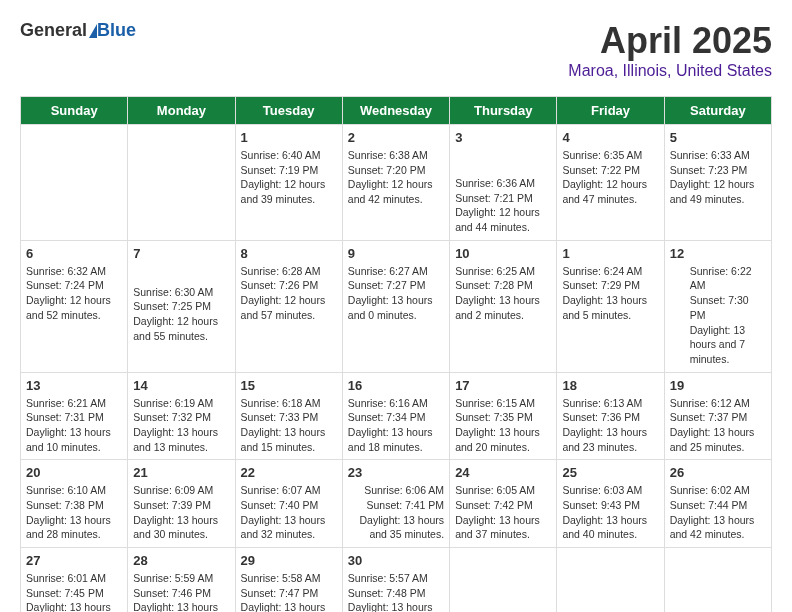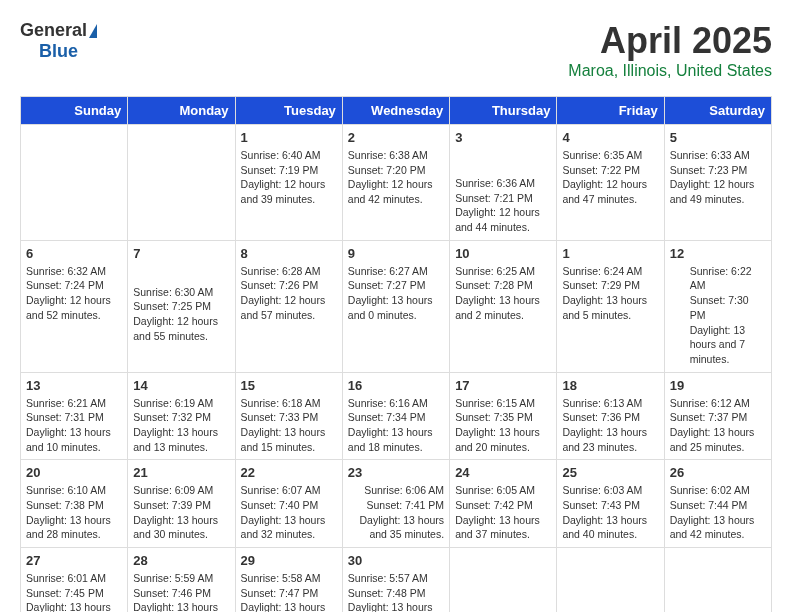--- a/index.html
+++ b/index.html
@@ -11,21 +11,21 @@
       padding: 20px;
     }
     .header-area {
       display: flex;
       justify-content: space-between;
       align-items: flex-start;
       margin-bottom: 16px;
     }
     .logo {
       display: flex;
-      flex-direction: column;
+      flex-direction: row;
       align-items: center;
     }
     .logo-general {
       font-size: 18px;
       font-weight: bold;
       color: #333;
     }
     .logo-blue {
       font-size: 18px;
       font-weight: bold;
@@ -47,31 +47,31 @@
     .title-area {
       text-align: right;
     }
     .month-title {
       font-size: 36px;
       font-weight: bold;
       color: #333;
     }
     .location-title {
       font-size: 16px;
-      color: #15803d;
+      color: #4c1d95;
     }
     .calendar {
       width: 100%;
       border-collapse: collapse;
       font-size: 11px;
     }
     .calendar th {
-      background-color: #1d4ed8;
+      background-color: #15803d;
       color: #fff;
-      text-align: right;
+      text-align: center;
       padding: 6px 6px;
       font-size: 13px;
       font-weight: bold;
       border: 1px solid #ddd;
     }
     .calendar td {
       border: 1px solid #ddd;
       vertical-align: top;
       padding: 5px 5px;
       width: 107px;
@@ -272,21 +272,21 @@
         </td>
         <td>
           <div class="day-number">24</div>
           <div class="day-info" style="white-space: pre-line;">Sunrise: 6:05 AM
 Sunset: 7:42 PM
 Daylight: 13 hours and 37 minutes.</div>
         </td>
         <td>
           <div class="day-number">25</div>
           <div class="day-info" style="white-space: pre-line;">Sunrise: 6:03 AM
-Sunset: 7:43 PM
+Sunset: 9:43 PM
 Daylight: 13 hours and 40 minutes.</div>
         </td>
         <td>
           <div class="day-number">26</div>
           <div class="day-info" style="white-space: pre-line;">Sunrise: 6:02 AM
 Sunset: 7:44 PM
 Daylight: 13 hours and 42 minutes.</div>
         </td>
       </tr>
       <tr>

